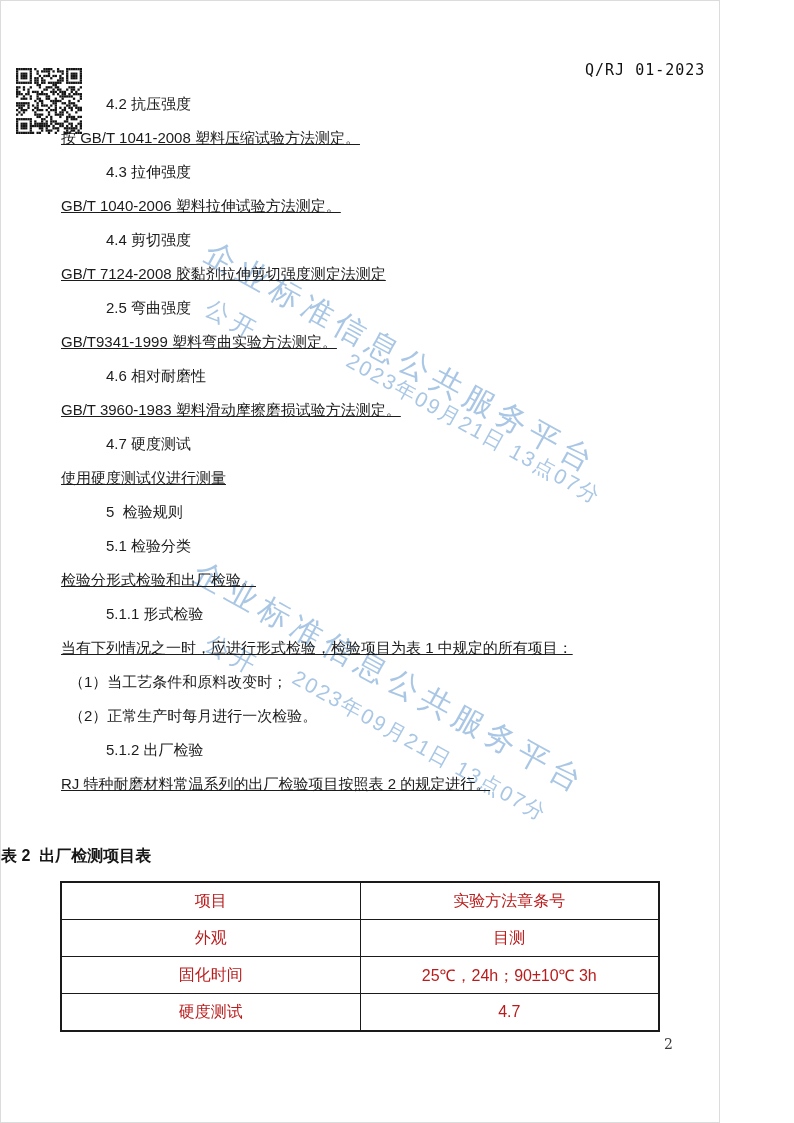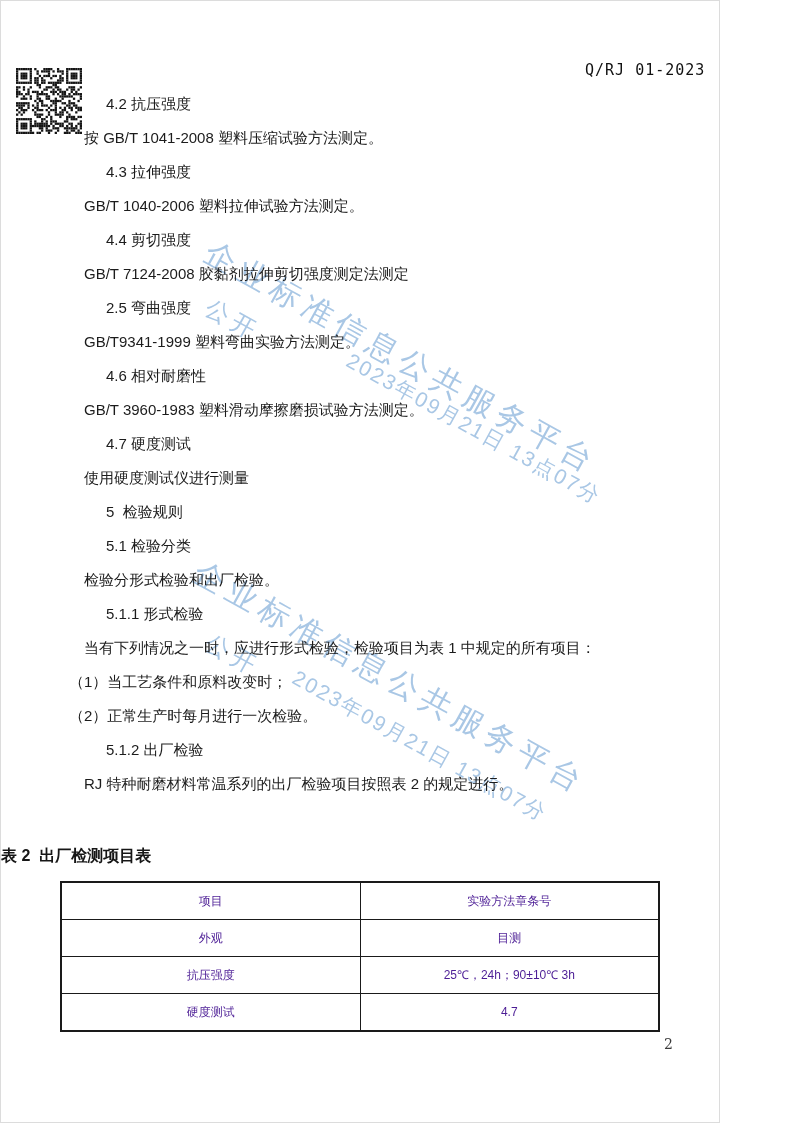--- a/index.html
+++ b/index.html
@@ -25,21 +25,21 @@
   
   .qr { position:absolute; left:13px; top:67px; width:70px; height:66px; }
 
   
   .content { position:absolute; top:94px; left:0; right:0; z-index:2; }
   .line {
     height:17px; line-height:17px; margin-bottom:17px;
     font-size:15px; white-space:pre; color:#1c1c1c;
   }
   .line.h  { padding-left:105px; }
-  .line.p  { padding-left:83px; }
+  .line.p  { padding-left:60px;text-decoration:underline; }
   .line.li { padding-left:68px; }
 
   
   .wm {
     position:absolute; z-index:1;
     color:#a9c7e5;
     white-space:pre;
     transform-origin:0 0;
     transform:rotate(29deg);
     pointer-events:none;
@@ -57,21 +57,21 @@
   }
   table.spec {
     width:600px; margin:17px auto 0;
     border-collapse:collapse;
     border:2px solid #1a1a1a;
   }
   table.spec td {
     border:1px solid #1a1a1a;
     width:50%; height:34px;
     text-align:center; vertical-align:middle;
-    font-size:12px; color:#4c1d95; white-space:pre;
+    font-size:16px; color:#b91c1c; white-space:pre;
   }
 
   .page-num {
     position:absolute; left:663px; top:1035px;
     font-family:"DejaVu Serif", serif;
     font-size:14px; color:#3a3a3a;
   }
 </style>
 </head>
 <body>
@@ -540,21 +540,21 @@
       <tbody>
         <tr>
           <td>项目</td>
           <td>实验方法章条号</td>
         </tr>
         <tr>
           <td>外观</td>
           <td>目测</td>
         </tr>
         <tr>
-          <td>抗压强度</td>
+          <td>固化时间</td>
           <td>25℃，24h；90±10℃ 3h</td>
         </tr>
         <tr>
           <td>硬度测试</td>
           <td>4.7</td>
         </tr>
       </tbody>
     </table>
   </div>
 

